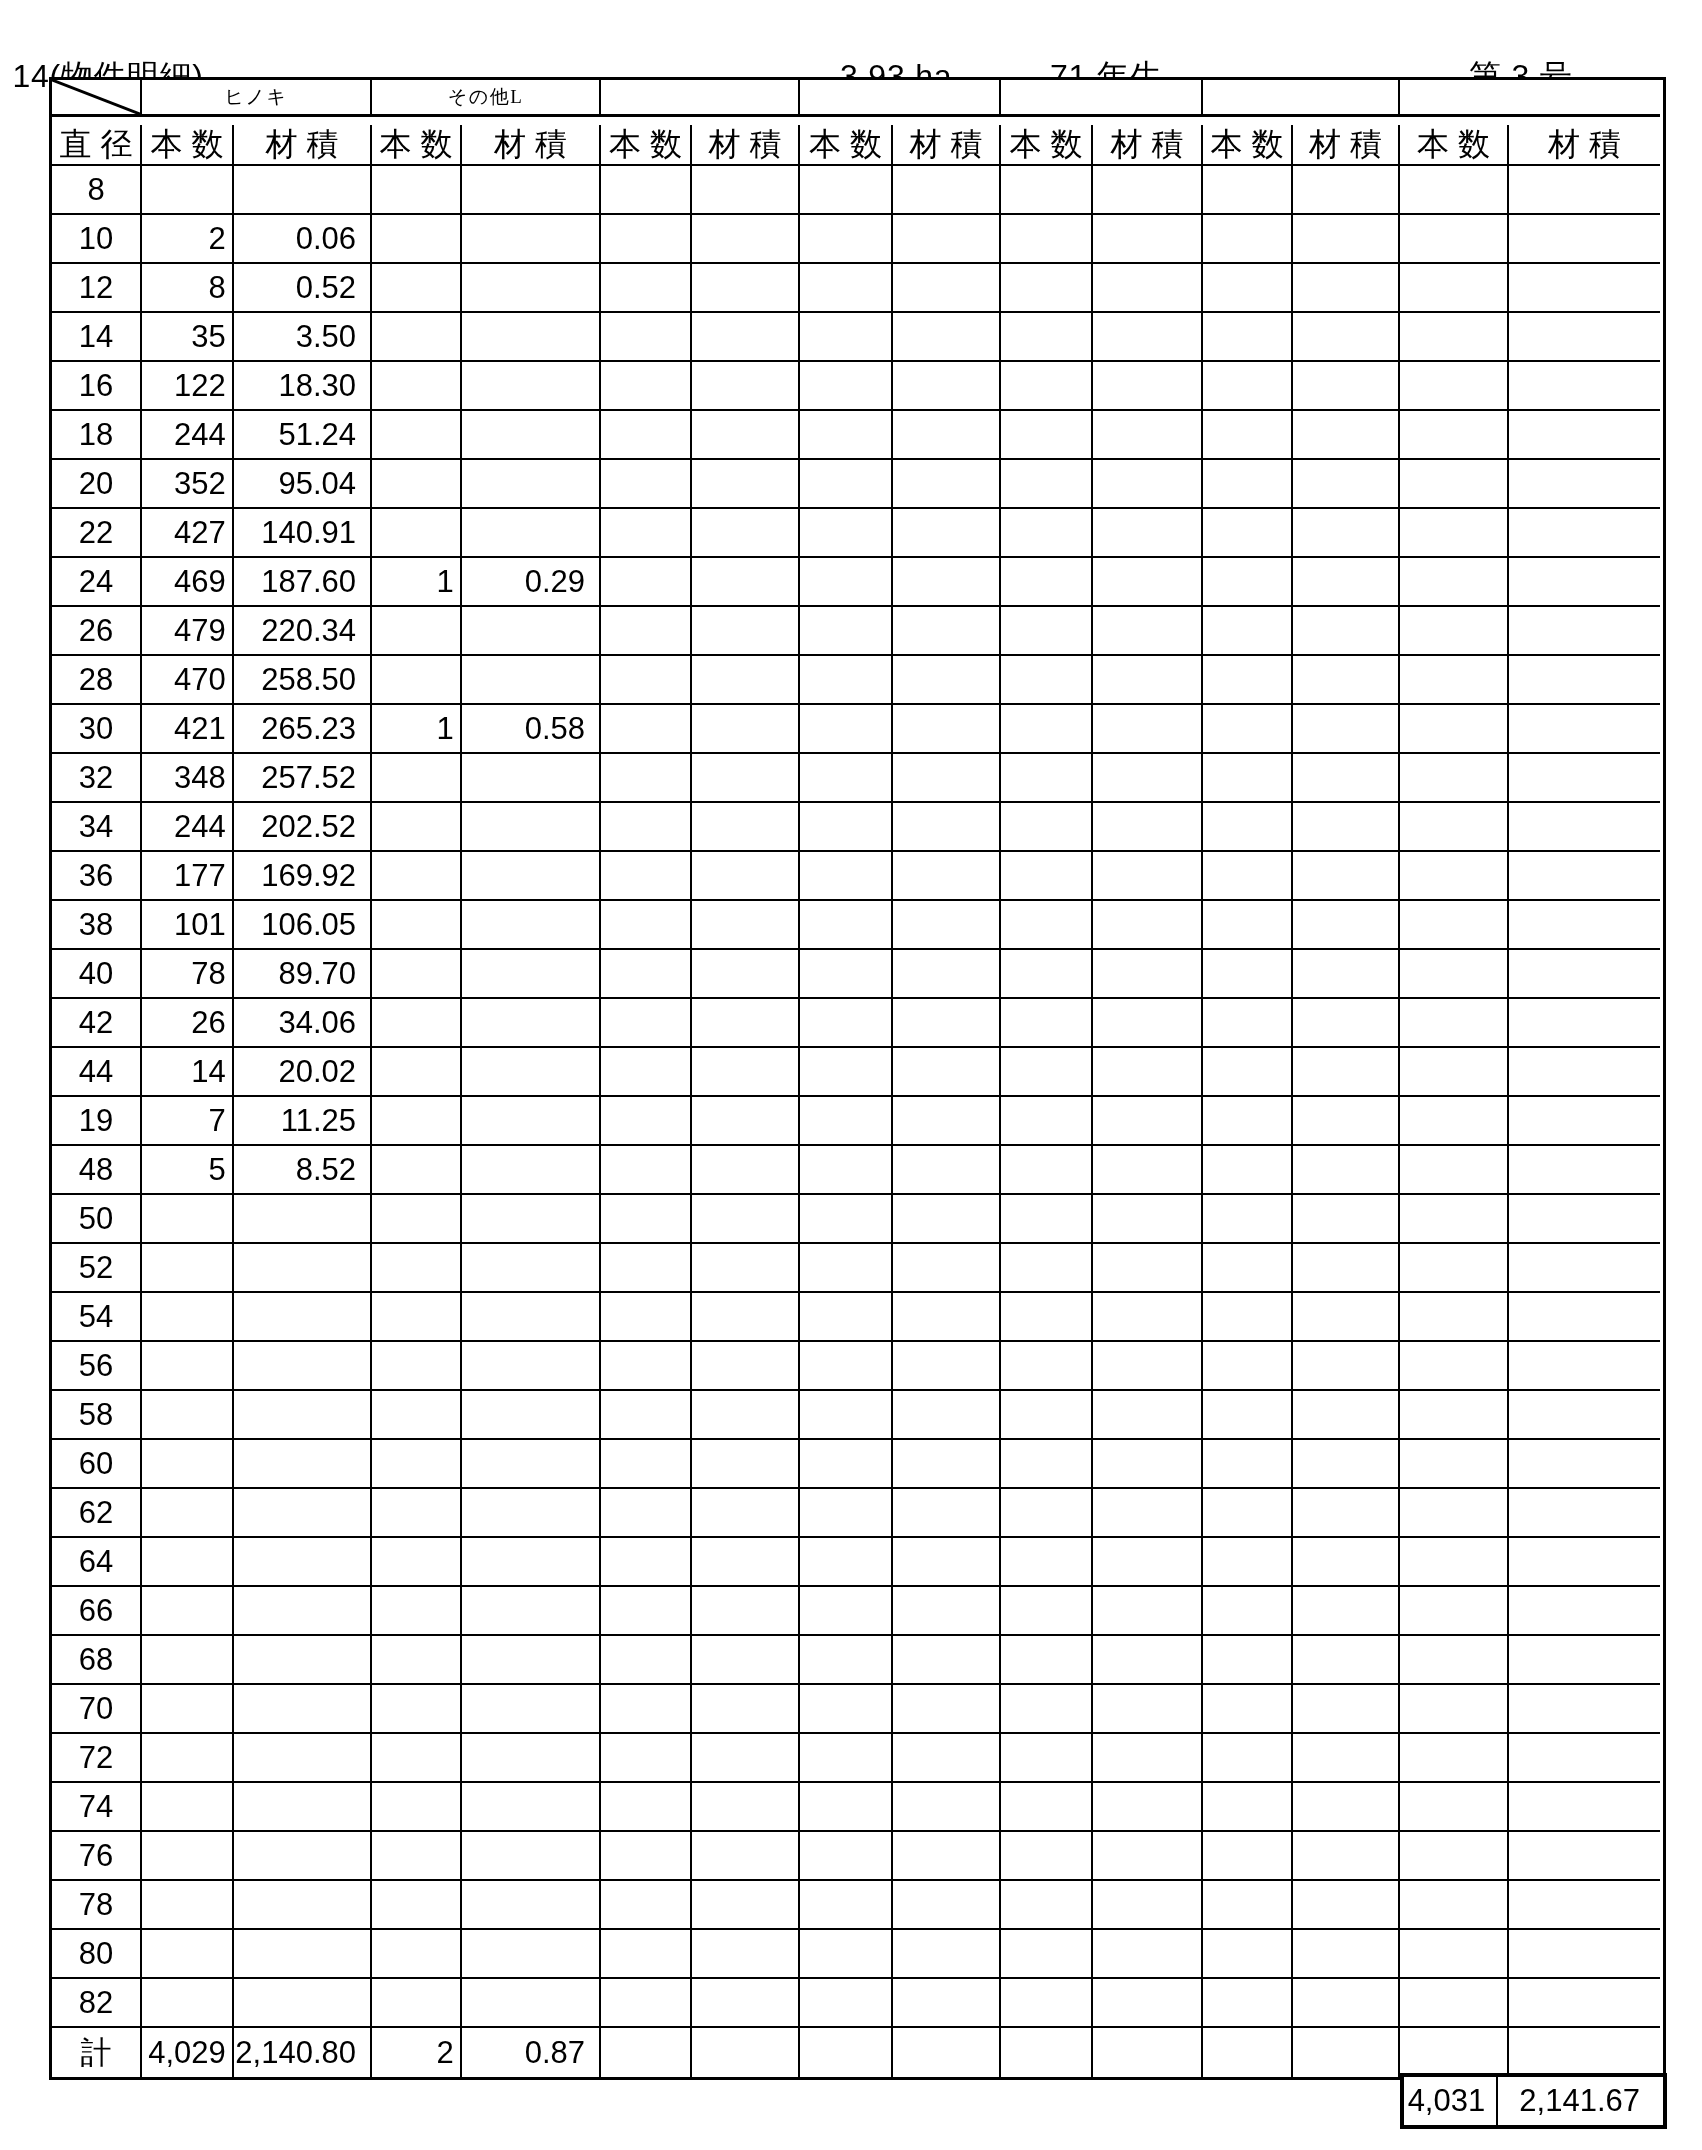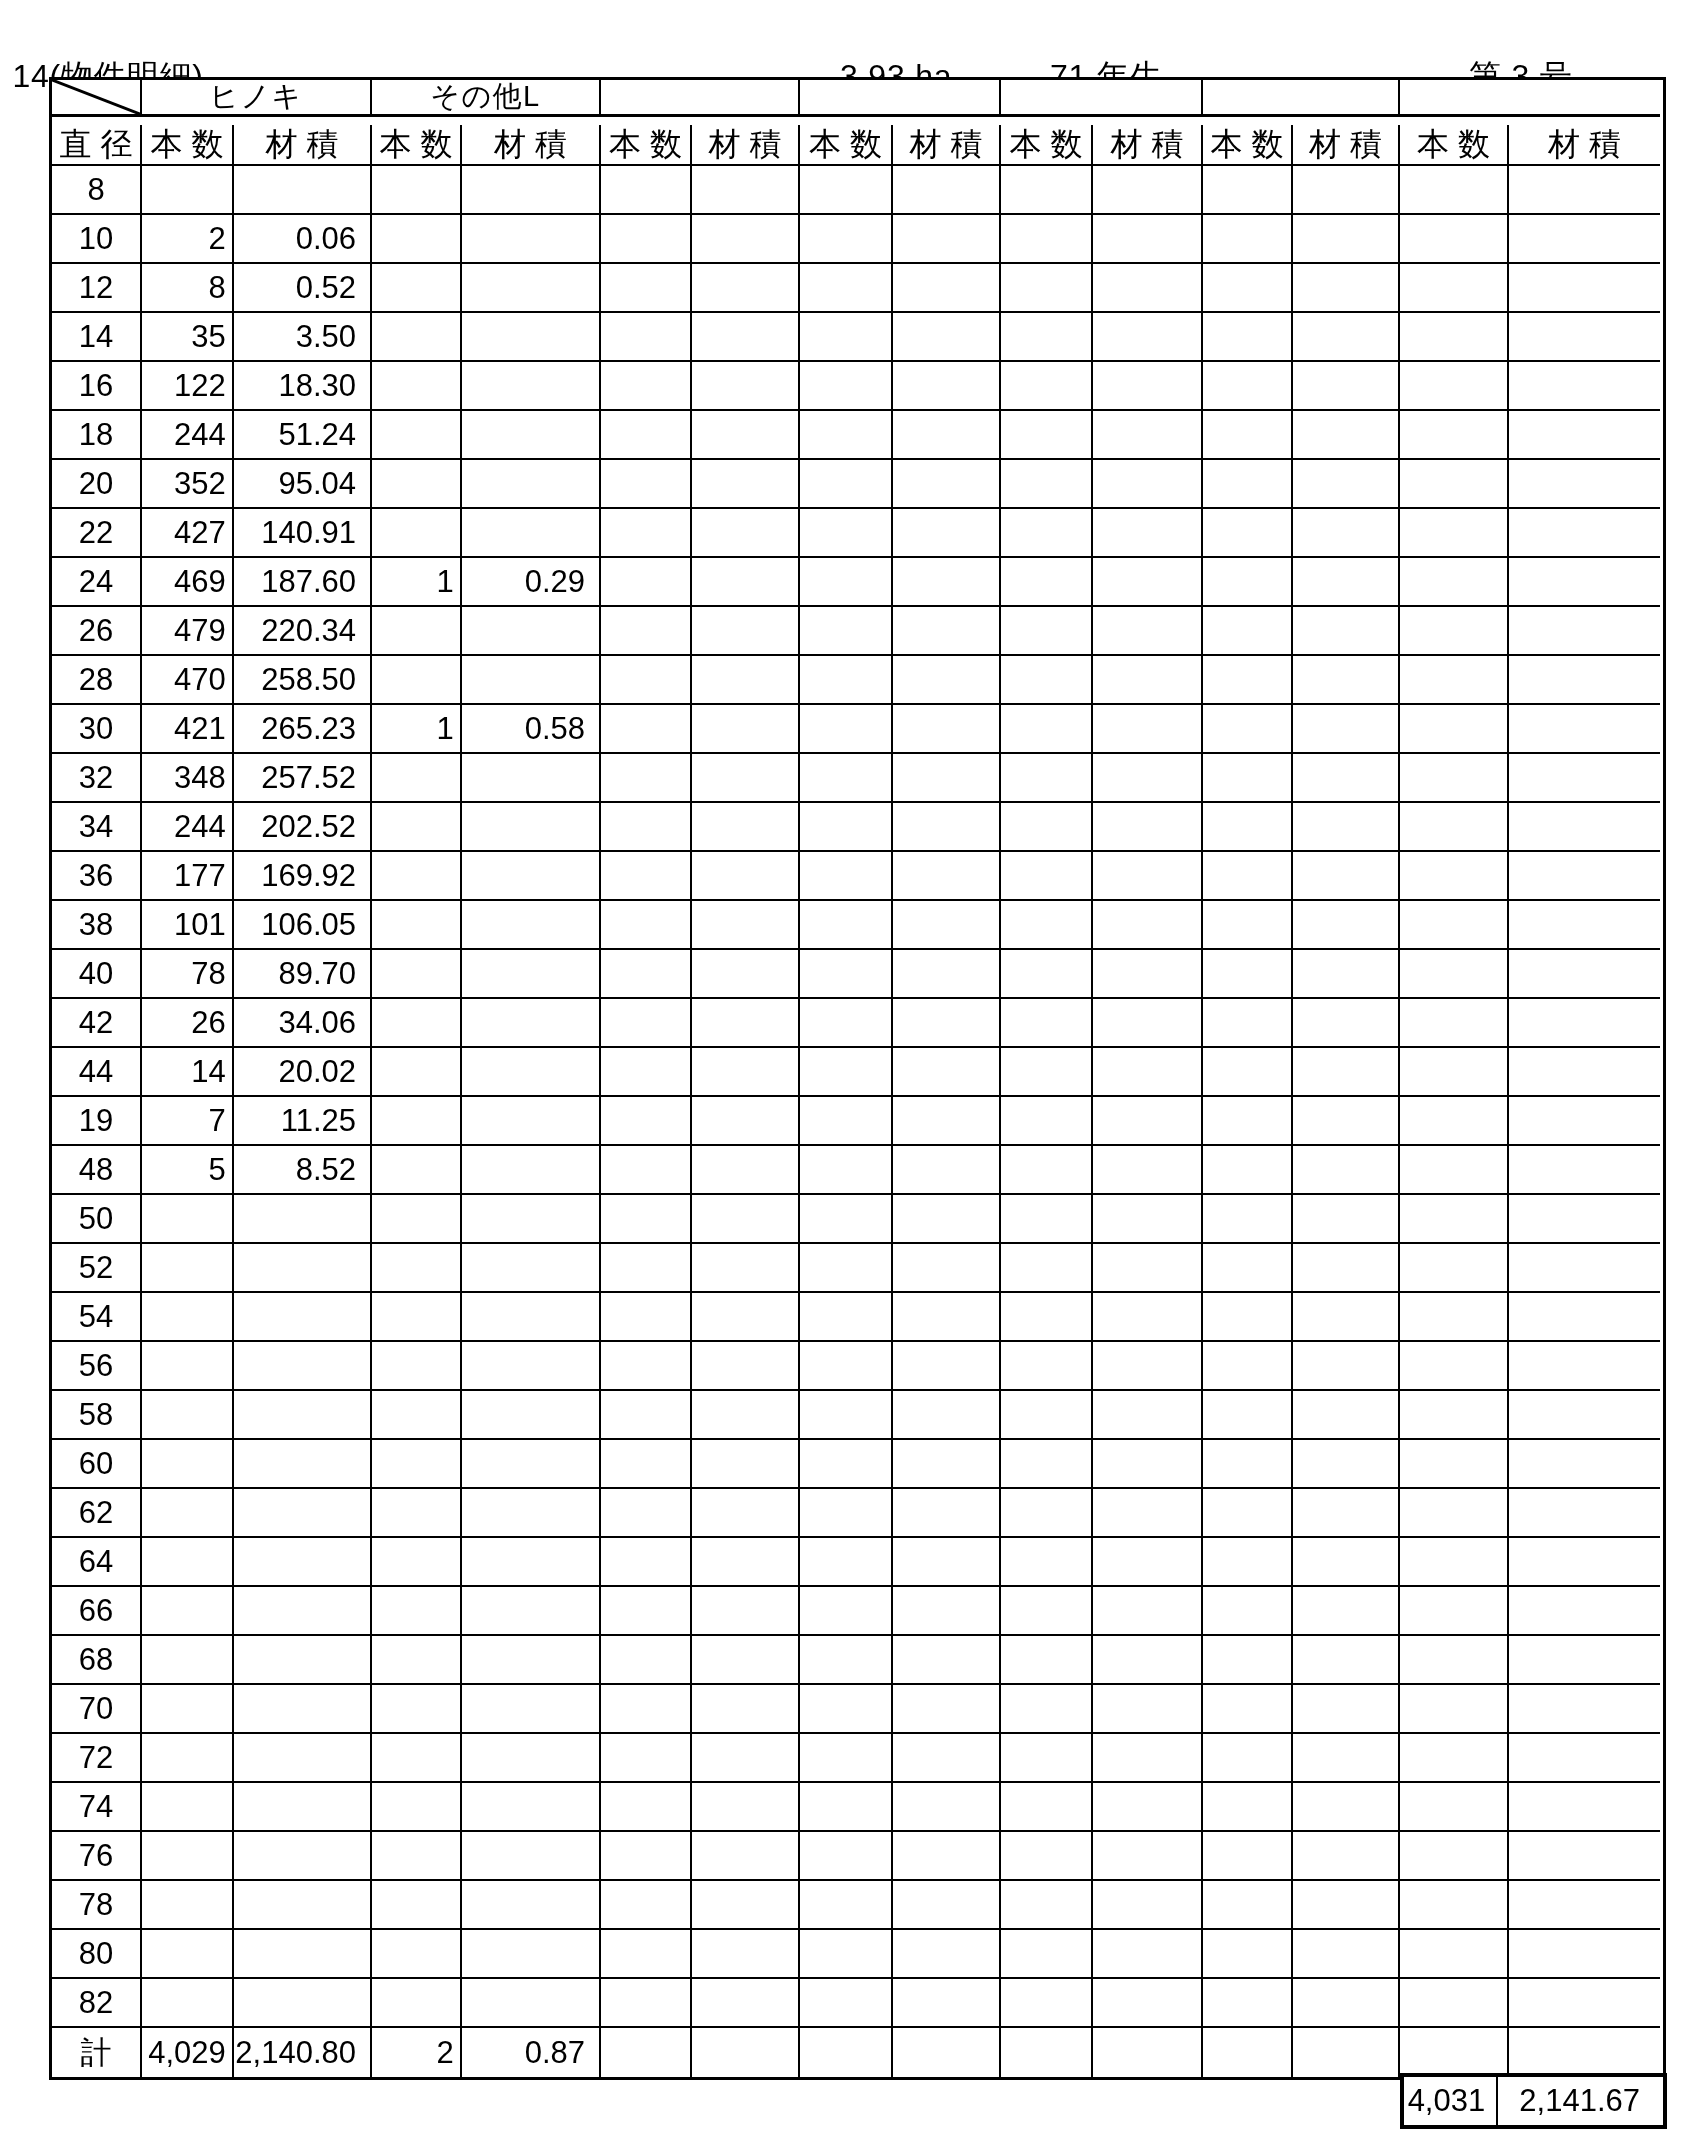--- a/index.html
+++ b/index.html
@@ -44,21 +44,21 @@
     white-space:nowrap;
   }
   .cell.lastcol{border-right:none;}
   .cell.lastrow{border-bottom:none;}
   .cell.grouprow{border-bottom:3.1px solid #000;}
   .center{justify-content:center;}
   .num{justify-content:flex-end;padding-right:6.2px;}
   .vol{justify-content:flex-end;padding-right:14px;}
   .corner{position:relative;padding:0;}
   .corner svg{position:absolute;inset:0;width:100%;height:100%;display:block;}
-  .grouplabel{font-size:29px;letter-spacing:1.5px;}
+  .grouplabel{font-size:19px;letter-spacing:1.5px;font-family:Liberation Serif, serif;}
   .colhead{font-size:32px;margin-top:8px;}
 
   
   .total-box{
     position:absolute;left:1400px;top:2073px;
     width:267px;height:56px;
     box-sizing:border-box;
     border:4.6px solid #000;
     display:flex;
     background:#fff;

